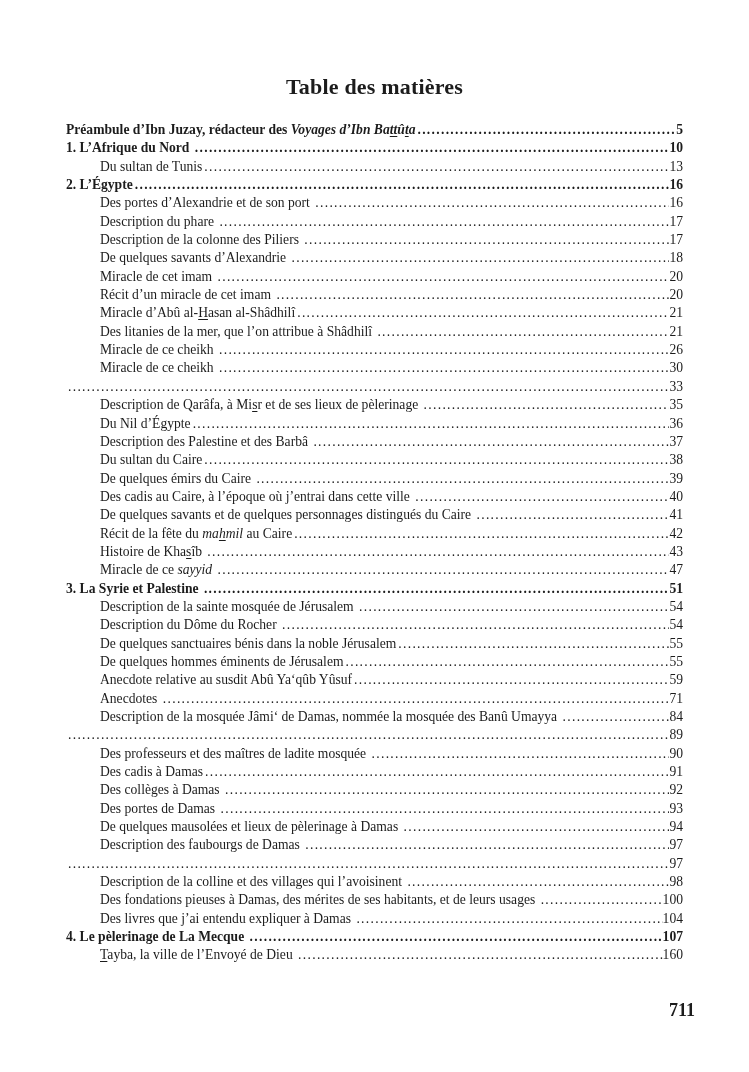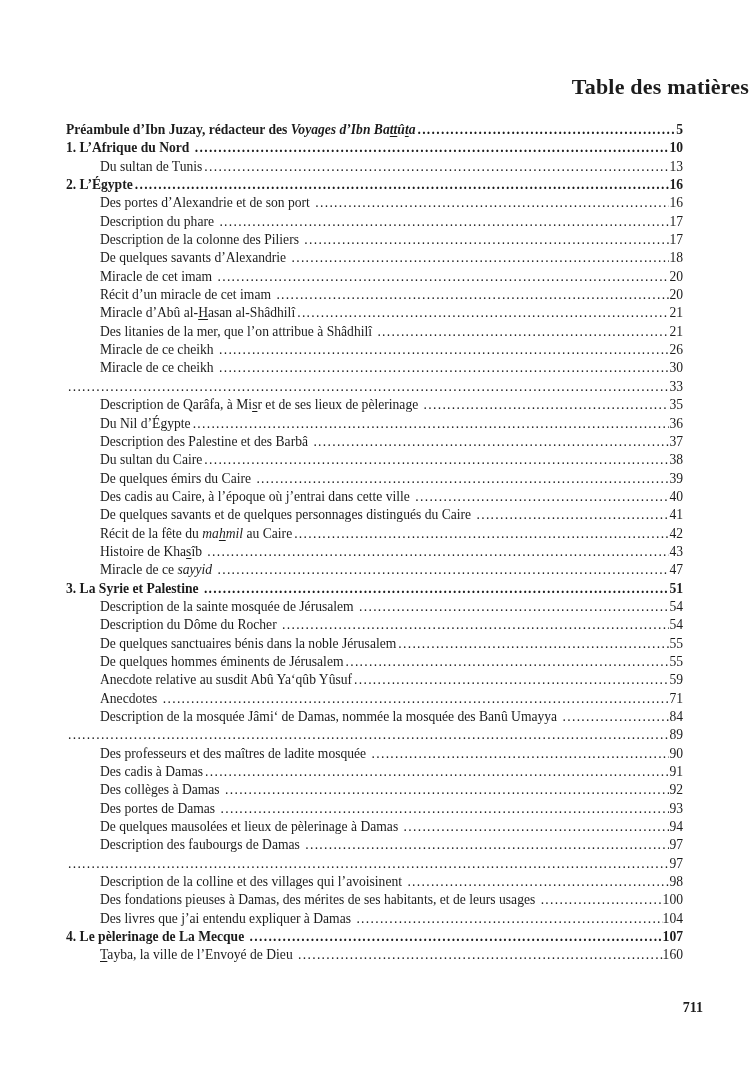--- a/index.html
+++ b/index.html
@@ -15,21 +15,21 @@
     color: #1c1c1c;
     font-family: "Liberation Serif", "DejaVu Serif", serif;
     overflow: hidden;
     box-sizing: border-box;
   }
   .title {
     position: absolute;
     top: 74px;
     left: 0;
     width: 100%;
-    text-align: right;
+    text-align: center;
     font-size: 22px;
     font-weight: bold;
     letter-spacing: 0.2px;
     margin: 0;
   }
   .toc {
     position: absolute;
     top: 121px;
     left: 66px;
     right: 66px;
@@ -64,22 +64,22 @@
   }
   .it { font-style: italic; }
   .un {
     text-decoration: underline;
     text-underline-offset: 2px;
     text-decoration-thickness: 1px;
   }
   .folio {
     position: absolute;
     top: 1000px;
-    right: 46px;
-    font-size: 14px;
+    right: 54px;
+    font-size: 18px;
     font-weight: bold;
   }
 </style>
 </head>
 <body>
 
 <div class="page">
   <h1 class="title">Table des matières</h1>
   <div class="toc" id="toc">
       <div class="toc-row level-0 bold">

